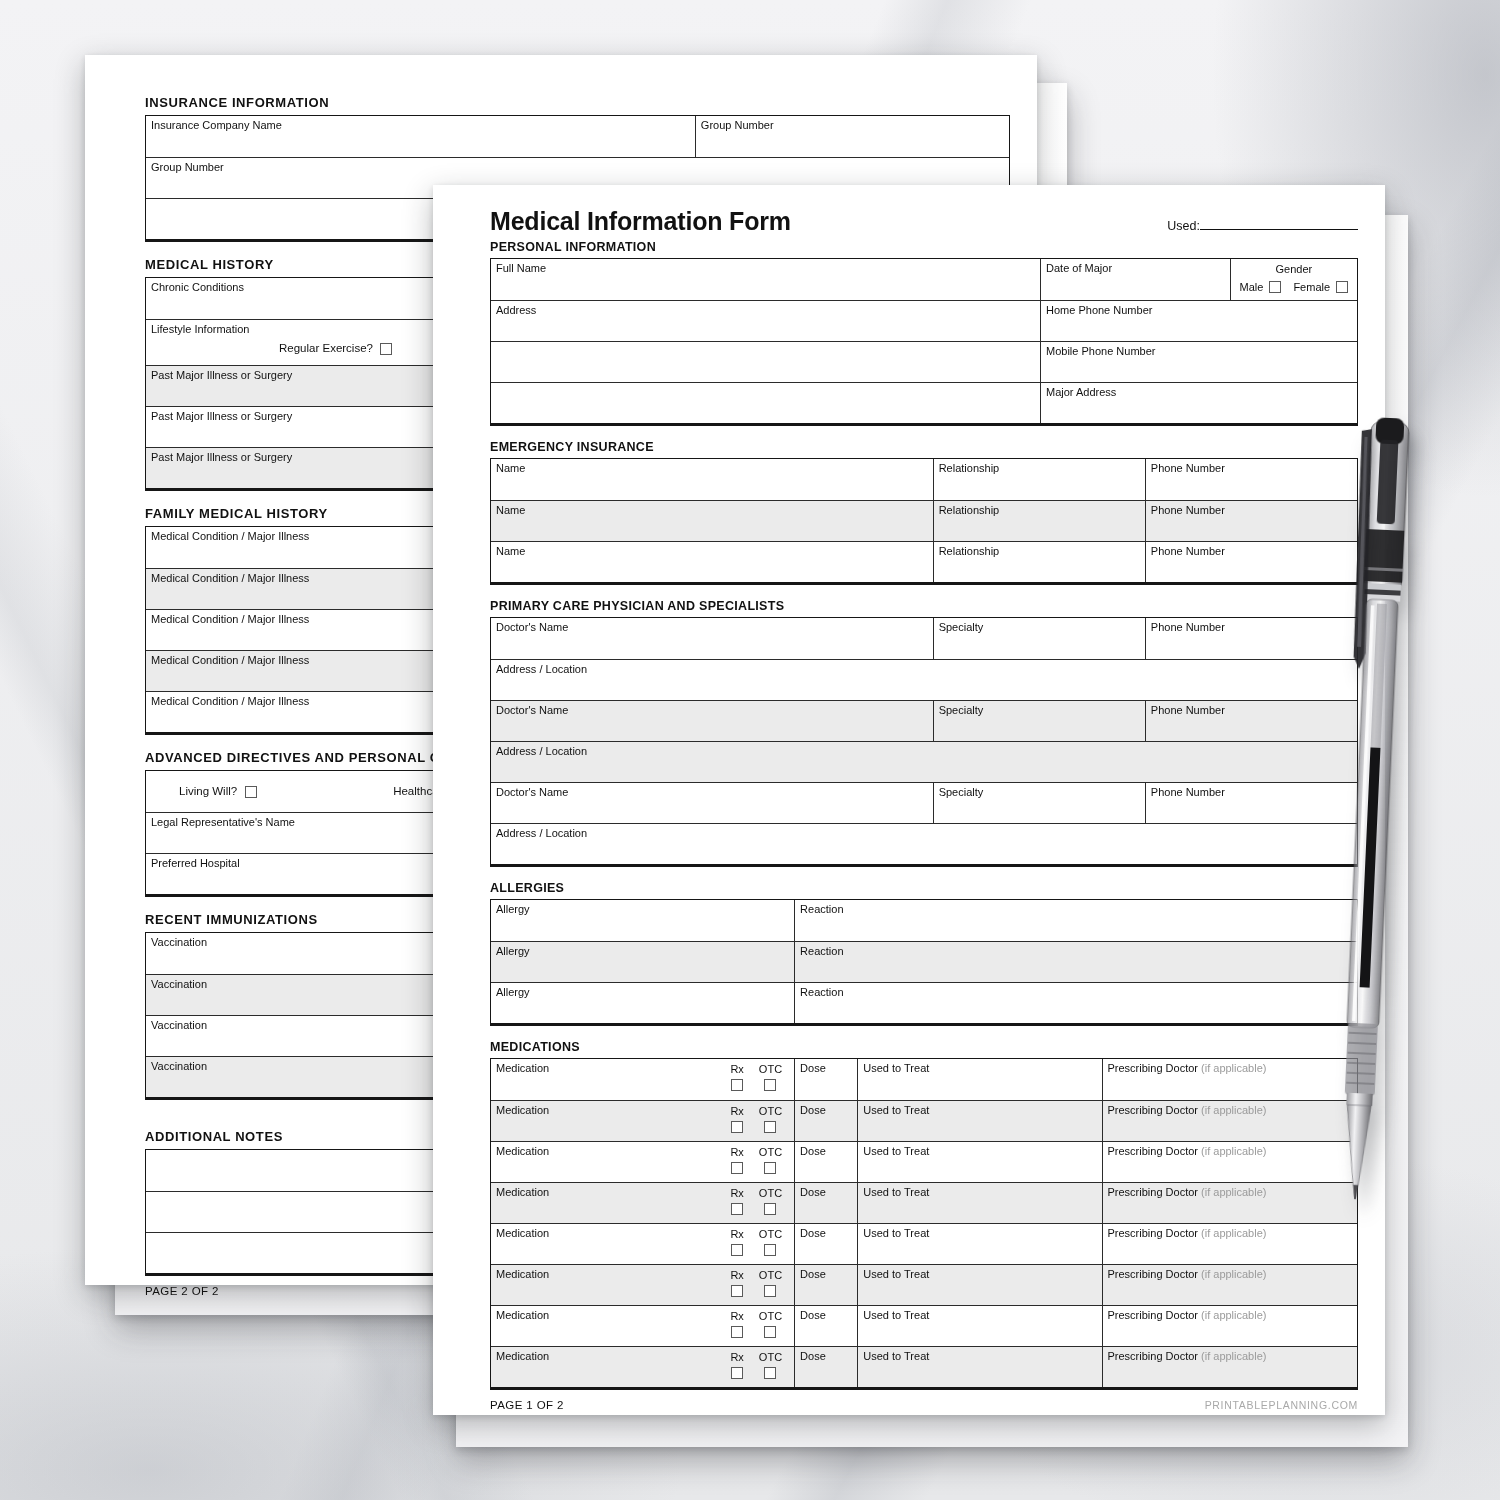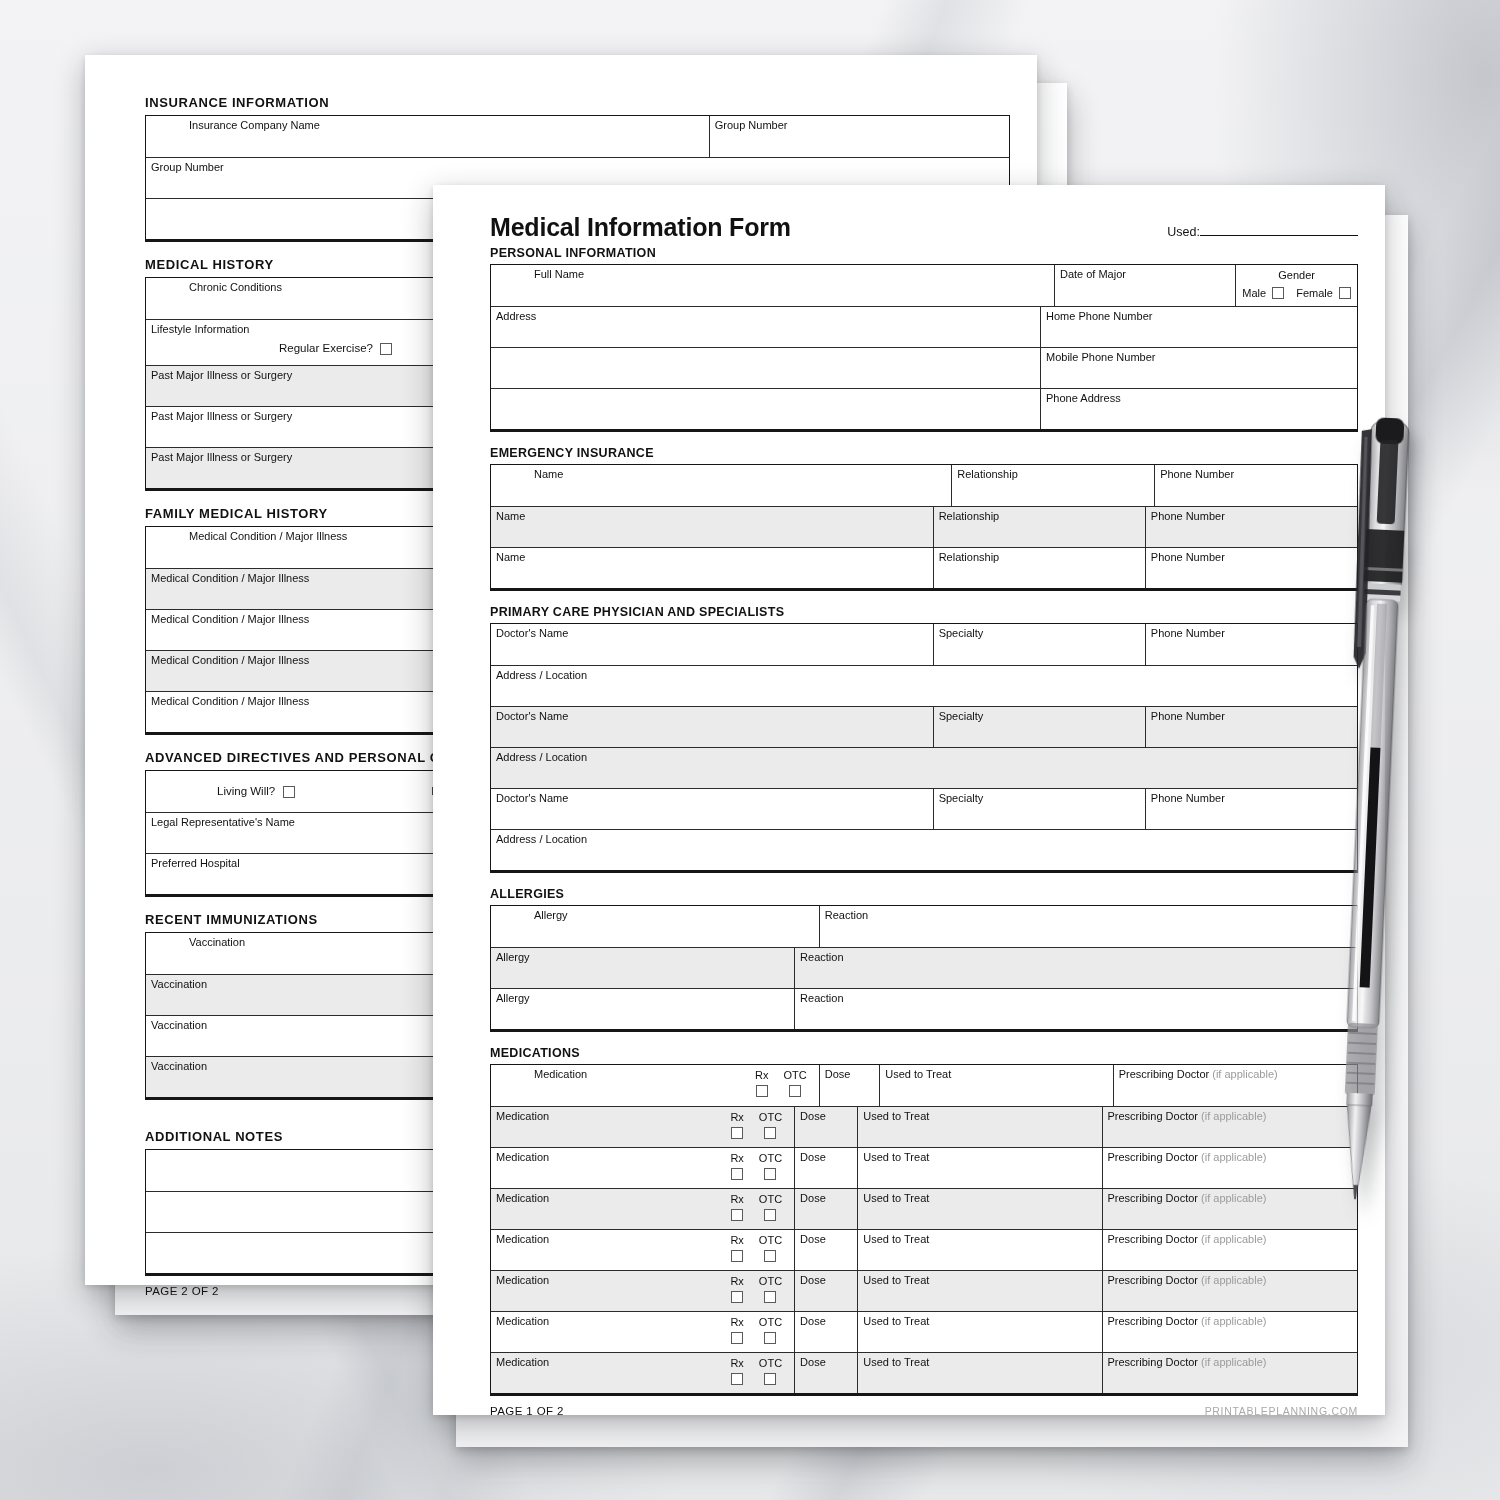--- a/index.html
+++ b/index.html
@@ -24,38 +24,38 @@
   }
   .page {
     position:absolute; width:952px; height:1230px; background:#fff;
     box-shadow:0 10px 28px rgba(30,32,38,.30), 0 2px 6px rgba(30,32,38,.15);
   }
   #page2-behind { left:115px; top:83px; }
   #page2 { left:85px;  top:55px; }
   #page1-behind { left:456px; top:215px; }
   #page1 { left:433px; top:185px; z-index:10; }
   .page-inner { position:absolute; inset:0; }
-  .p1 { padding:28px 27px 0 57px; }
+  .p1 { padding:22px 27px 0 57px; }
   .p2 { padding:25px 27px 0 60px; }
 
   .title-row { display:flex; justify-content:space-between; align-items:baseline; }
   .form-title { font-size:25px; font-weight:bold; letter-spacing:-0.2px; }
   .date-wrap { font-size:12.5px; }
   .date-line { display:inline-block; width:158px; height:13px; border-bottom:1.5px solid #111; }
 
   .sec-h  { font-size:12.5px; font-weight:bold; letter-spacing:.3px; margin:14px 0 4px; }
   .sec-h.first { margin-top:4px; }
   .sec-h2 { font-size:13px; font-weight:bold; letter-spacing:.6px; margin:15px 0 5px; white-space:nowrap; overflow:hidden; }
   .sec-h2.mt-lg { margin-top:29px; }
 
   .tbl { border:1.5px solid #161616; border-bottom-width:3px; background:#fff; }
   .row { display:flex; height:41px; }
   .row.tall { height:46px; }
   .tbl div.row { border-top:1px solid #2b2b2b; }
-  .tbl > div.row:first-of-type { border-top:none;margin-left:38px; }
+  .tbl > div.row:first-of-type { border-top:none; }
   .tbl > div.doc-block:first-of-type > div.row:first-of-type { border-top:none; }
   .cell { padding:2px 5px; font-size:11px; line-height:1.3; overflow:hidden; }
   .cell + .cell { border-left:1px solid #2b2b2b; }
   .w100 { width:100%; }
   .shade-even > div.row:nth-of-type(even) { background:#ebebeb; }
   .shade-odd  > div.row:nth-of-type(odd)  { background:#ebebeb; }
   div.doc-block:nth-of-type(even) { background:#ebebeb; }
 
   .cb { display:inline-block; width:12px; height:12px; border:1.3px solid #5a5a5a; background:#fff; vertical-align:-2px; }
   .cell-gender { text-align:center; padding-top:3px; }
@@ -247,21 +247,21 @@
       <div class="row">
         <div class="cell" style="width:63.4%"><span>Address</span></div>
         <div class="cell" style="width:36.6%"><span>Home Phone Number</span></div>
       </div>
       <div class="row">
         <div class="cell" style="width:63.4%"></div>
         <div class="cell" style="width:36.6%"><span>Mobile Phone Number</span></div>
       </div>
       <div class="row">
         <div class="cell" style="width:63.4%"></div>
-        <div class="cell" style="width:36.6%"><span>Phone Address</span></div>
+        <div class="cell" style="width:36.6%"><span>Major Address</span></div>
       </div>
     </div>
 
     <div class="sec-h">EMERGENCY INSURANCE</div>
     <div class="tbl shade-even">
 
         <div class="row">
           <div class="cell" style="width:51%"><span>Name</span></div>
           <div class="cell" style="width:24.5%"><span>Relationship</span></div>
           <div class="cell" style="width:24.5%"><span>Phone Number</span></div>

